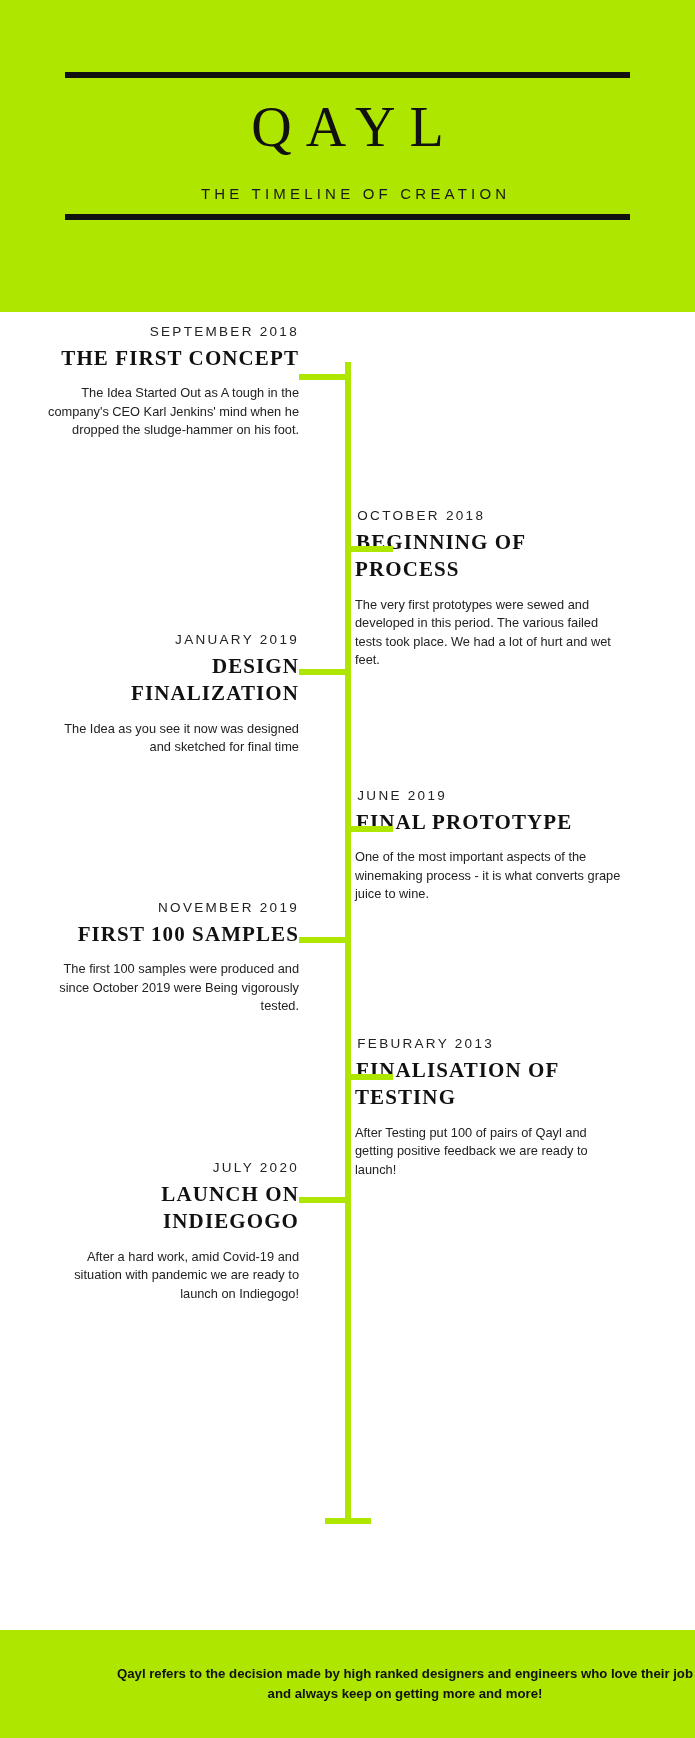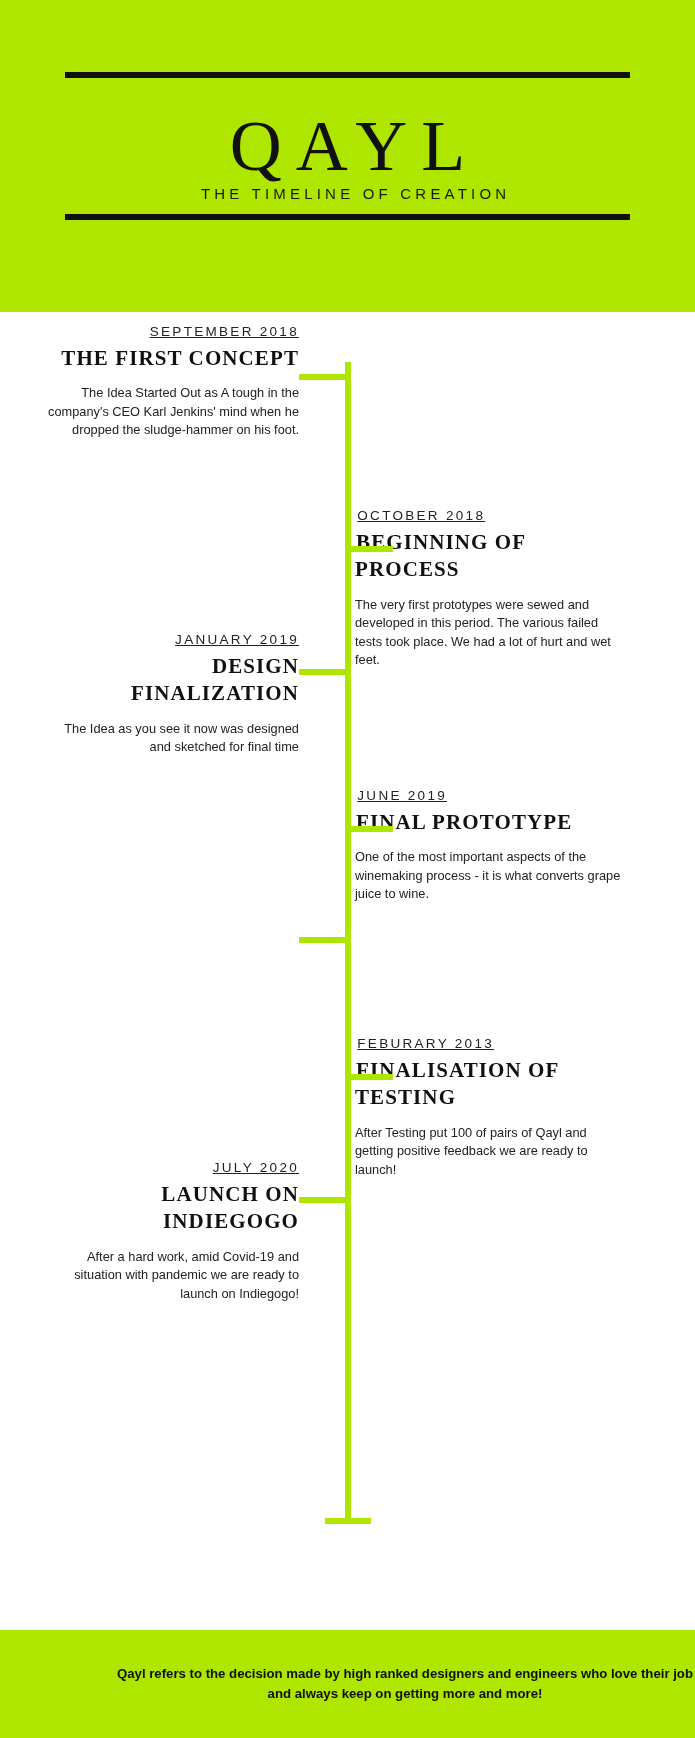--- a/index.html
+++ b/index.html
@@ -29,25 +29,25 @@
     position: absolute;
     left: 65px;
     width: 565px;
     height: 6px;
     background: #111111;
   }
   .header-rule.top { top: 72px; }
   .header-rule.bottom { top: 214px; }
   .brand {
     position: absolute;
-    left: 0; top: 105px;
+    left: 0; top: 95px;
     width: 695px;
     text-align: center;
     font-family: "Liberation Serif", serif;
-    font-size: 72px;
+    font-size: 56px;
     letter-spacing: 14px;
     color: #111111;
     text-indent: 14px;
     font-weight: 400;
   }
   .subtitle {
     position: absolute;
     left: 0; top: 185px;
     width: 695px;
     text-align: center;
@@ -91,21 +91,20 @@
     background: #aee600;
   }
   .tick.left  { left: 299px; }
   .tick.right { left: 347px; }
 
   .ev-date {
     font-size: 13.5px;
     letter-spacing: 2.3px;
     color: #222222;
     text-indent: 2.3px;
-    text-decoration: underline;
   }
   .ev-title {
     font-family: "Liberation Serif", serif;
     font-weight: 700;
     font-size: 21px;
     letter-spacing: 1.1px;
     color: #111111;
     line-height: 1.3;
     margin-top: 6px;
     text-indent: 1.1px;
@@ -176,20 +175,25 @@
     </div>
     <div class="tick left" style="top:357px;"></div>
 
     <div class="event side-right" style="left:355px; top:476px; width:268px;">
       <div class="ev-date">JUNE 2019</div>
       <div class="ev-title">FINAL PROTOTYPE</div>
       <div class="ev-body">One of the most important aspects of the winemaking process - it is what converts grape juice to wine.</div>
     </div>
     <div class="tick right" style="top:514px;"></div>
 
+    <div class="event side-left" style="left:40px; top:588px; width:259px;">
+      <div class="ev-date">NOVEMBER 2019</div>
+      <div class="ev-title">FIRST 100 SAMPLES</div>
+      <div class="ev-body">The first 100 samples were produced and since October 2019 were Being vigorously tested.</div>
+    </div>
     <div class="tick left" style="top:625px;"></div>
 
     <div class="event side-right" style="left:355px; top:724px; width:268px;">
       <div class="ev-date">FEBURARY 2013</div>
       <div class="ev-title">FINALISATION OF TESTING</div>
       <div class="ev-body">After Testing put 100 of pairs of Qayl and getting positive feedback we  are ready to launch!</div>
     </div>
     <div class="tick right" style="top:762px;"></div>
 
     <div class="event side-left" style="left:40px; top:848px; width:259px;">

